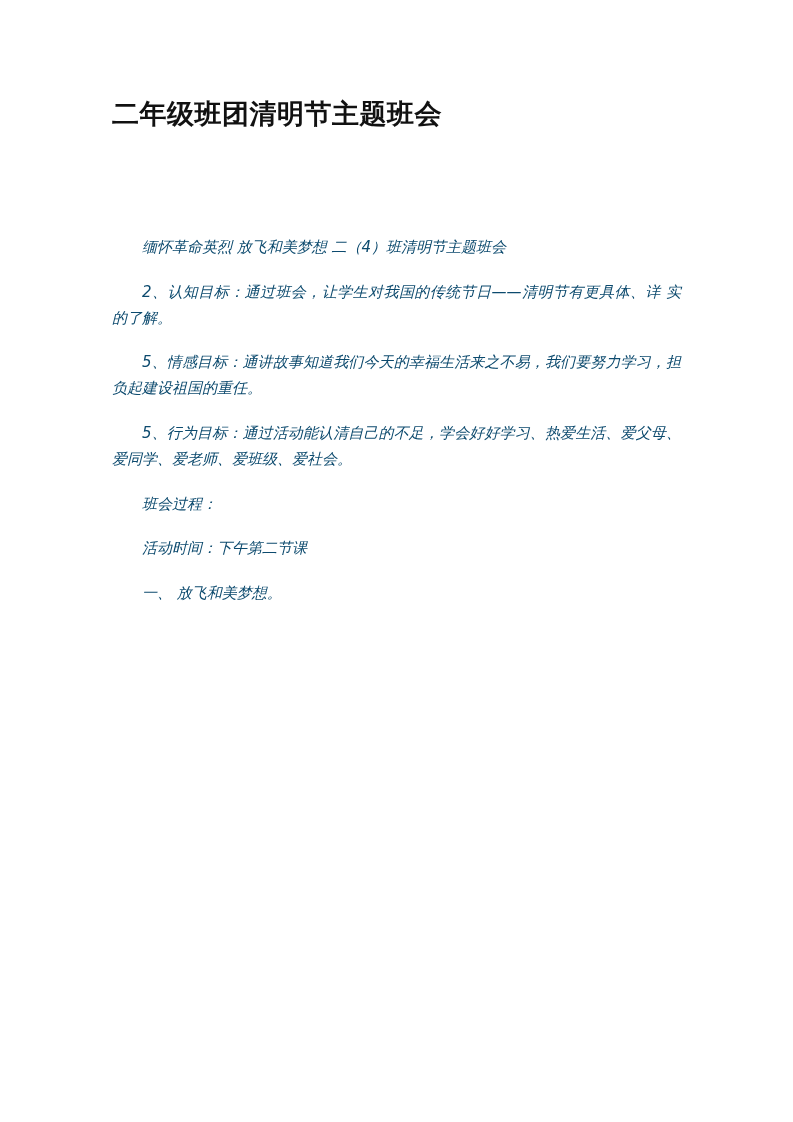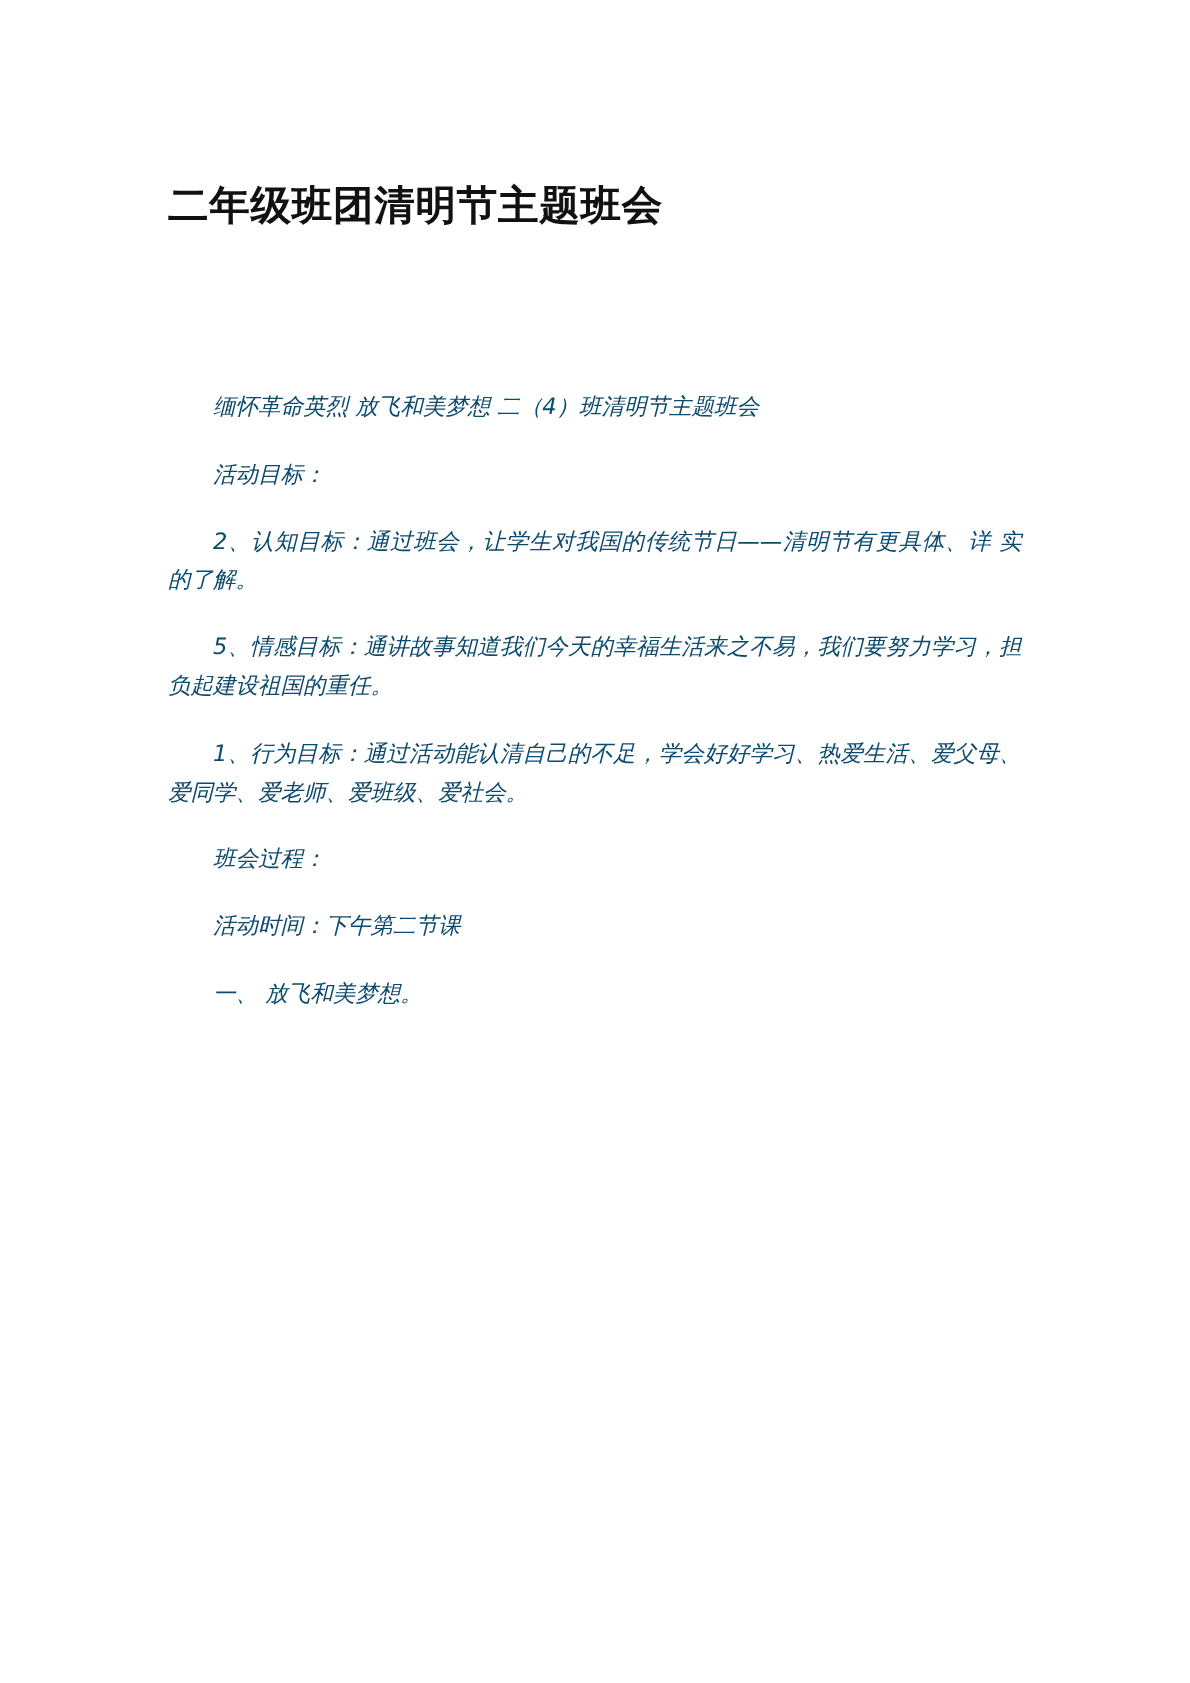--- a/index.html
+++ b/index.html
@@ -17,21 +17,21 @@
   .page {
     position: relative;
     width: 793px;
     height: 1122px;
     box-sizing: border-box;
     padding: 0 112px;
     background: #ffffff;
   }
   .doc-title {
     margin: 0;
-    padding-top: 120px;
+    padding-top: 96px;
     font-size: 27px;
     font-weight: bold;
     letter-spacing: 0.5px;
     line-height: 1.3;
     text-align: left;
     color: #111111;
   }
   .body-block {
     margin-top: 104px;
   }
@@ -50,22 +50,21 @@
 </style>
 </head>
 <body>
 
 <div class="page">
 
   <h1 class="doc-title">二年级班团清明节主题班会</h1>
 
   <div class="body-block">
     <p class="para indent">缅怀革命英烈 放飞和美梦想 二（4）班清明节主题班会</p>
-    <p class="para indent">活动目标：</p>
     <p class="para indent">2、认知目标：通过班会，让学生对我国的传统节日——清明节有更具体、详 实的了解。</p>
     <p class="para indent">5、情感目标：通讲故事知道我们今天的幸福生活来之不易，我们要努力学习，担负起建设祖国的重任。</p>
-    <p class="para indent">1、行为目标：通过活动能认清自己的不足，学会好好学习、热爱生活、爱父母、爱同学、爱老师、爱班级、爱社会。</p>
+    <p class="para indent">5、行为目标：通过活动能认清自己的不足，学会好好学习、热爱生活、爱父母、爱同学、爱老师、爱班级、爱社会。</p>
     <p class="para indent">班会过程：</p>
     <p class="para indent">活动时间：下午第二节课</p>
     <p class="para indent">一、 放飞和美梦想。</p>
   </div>
 
 </div>
 
 </body></html>

